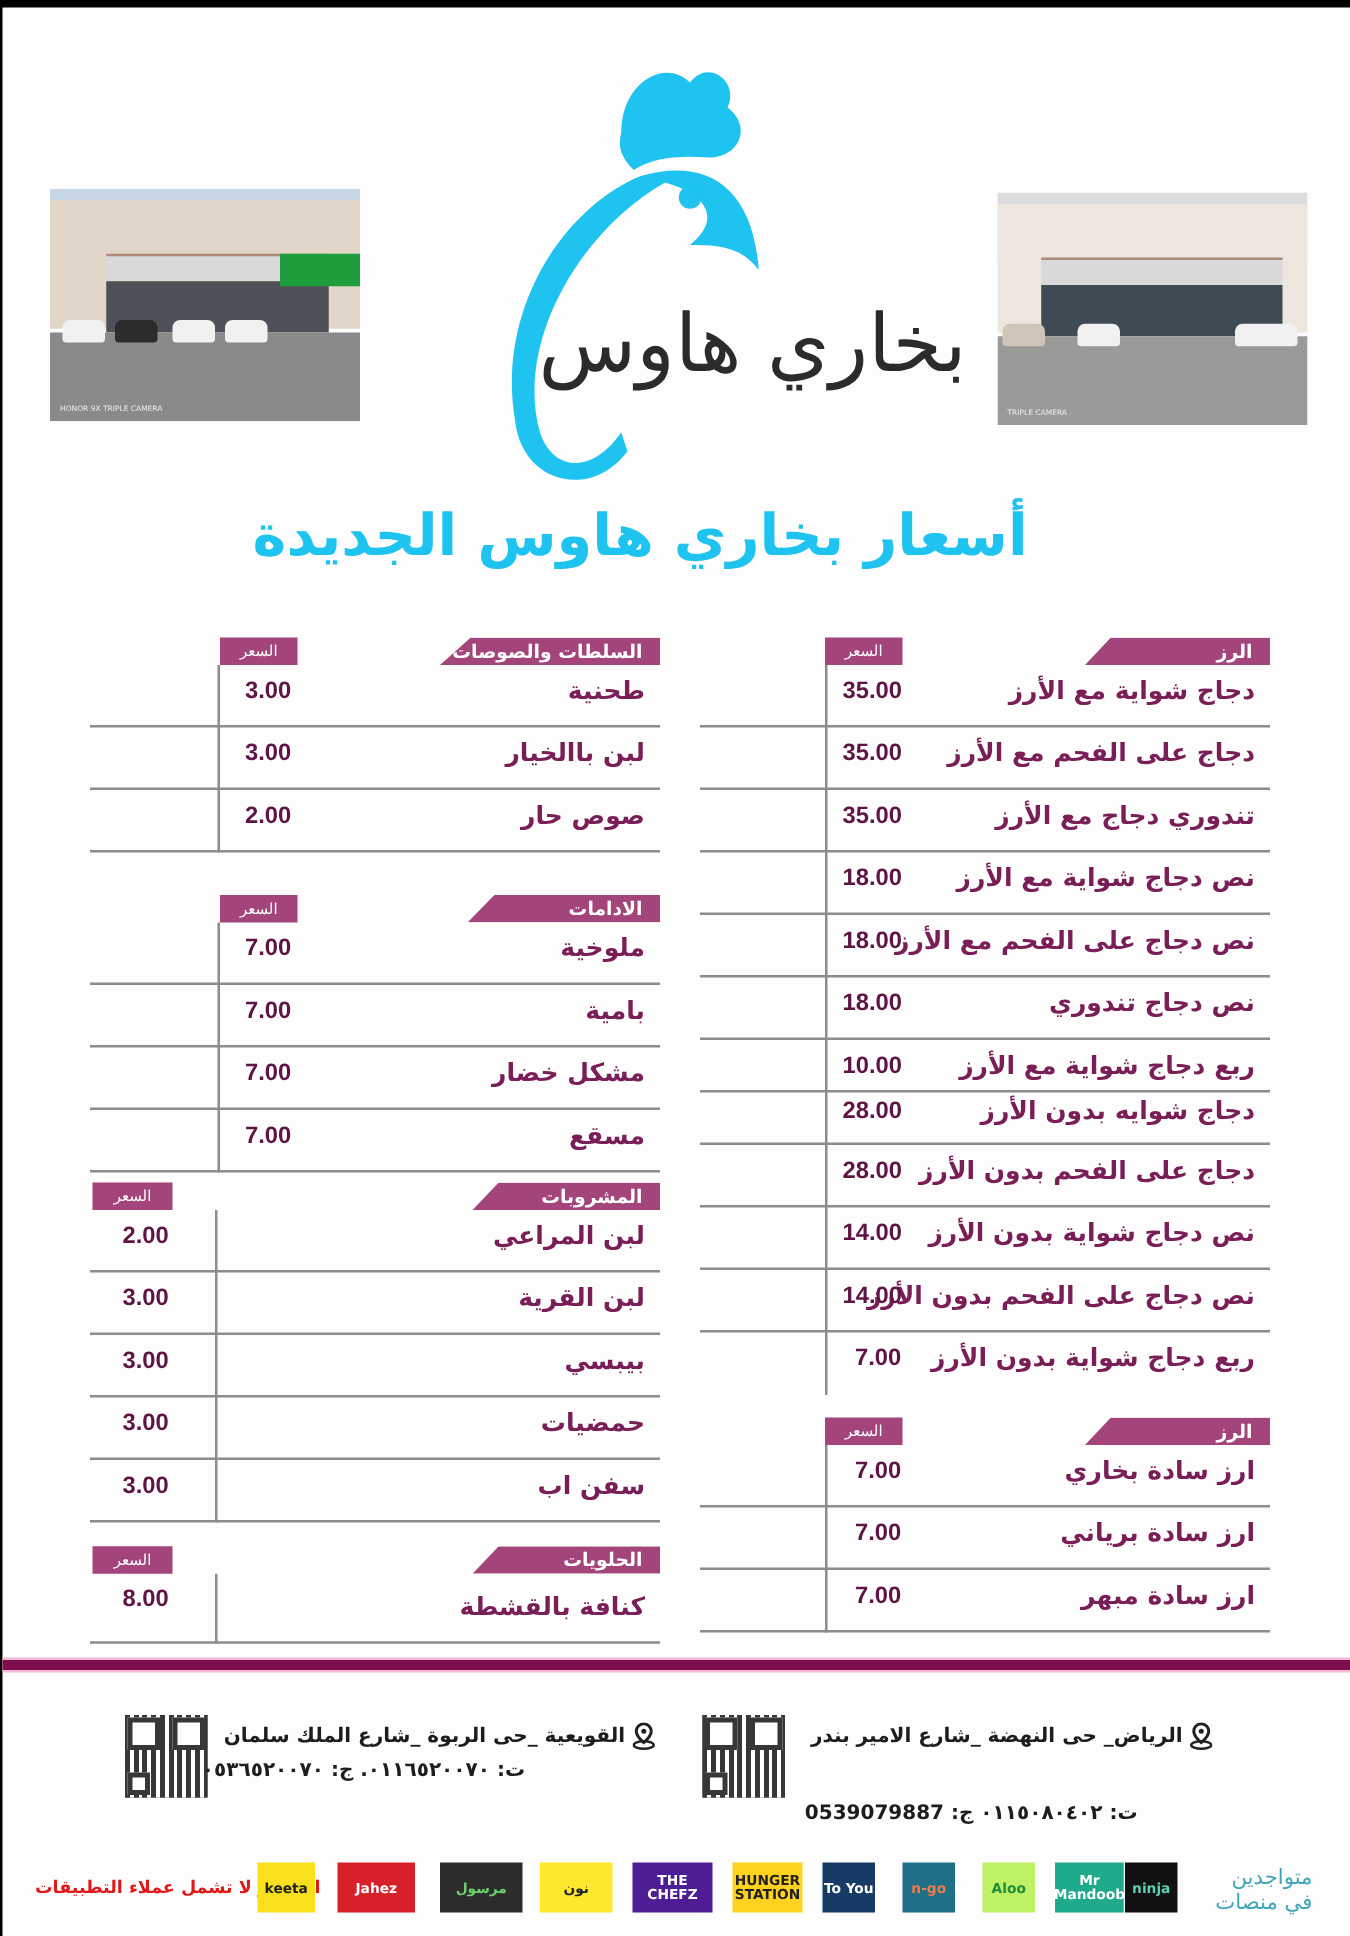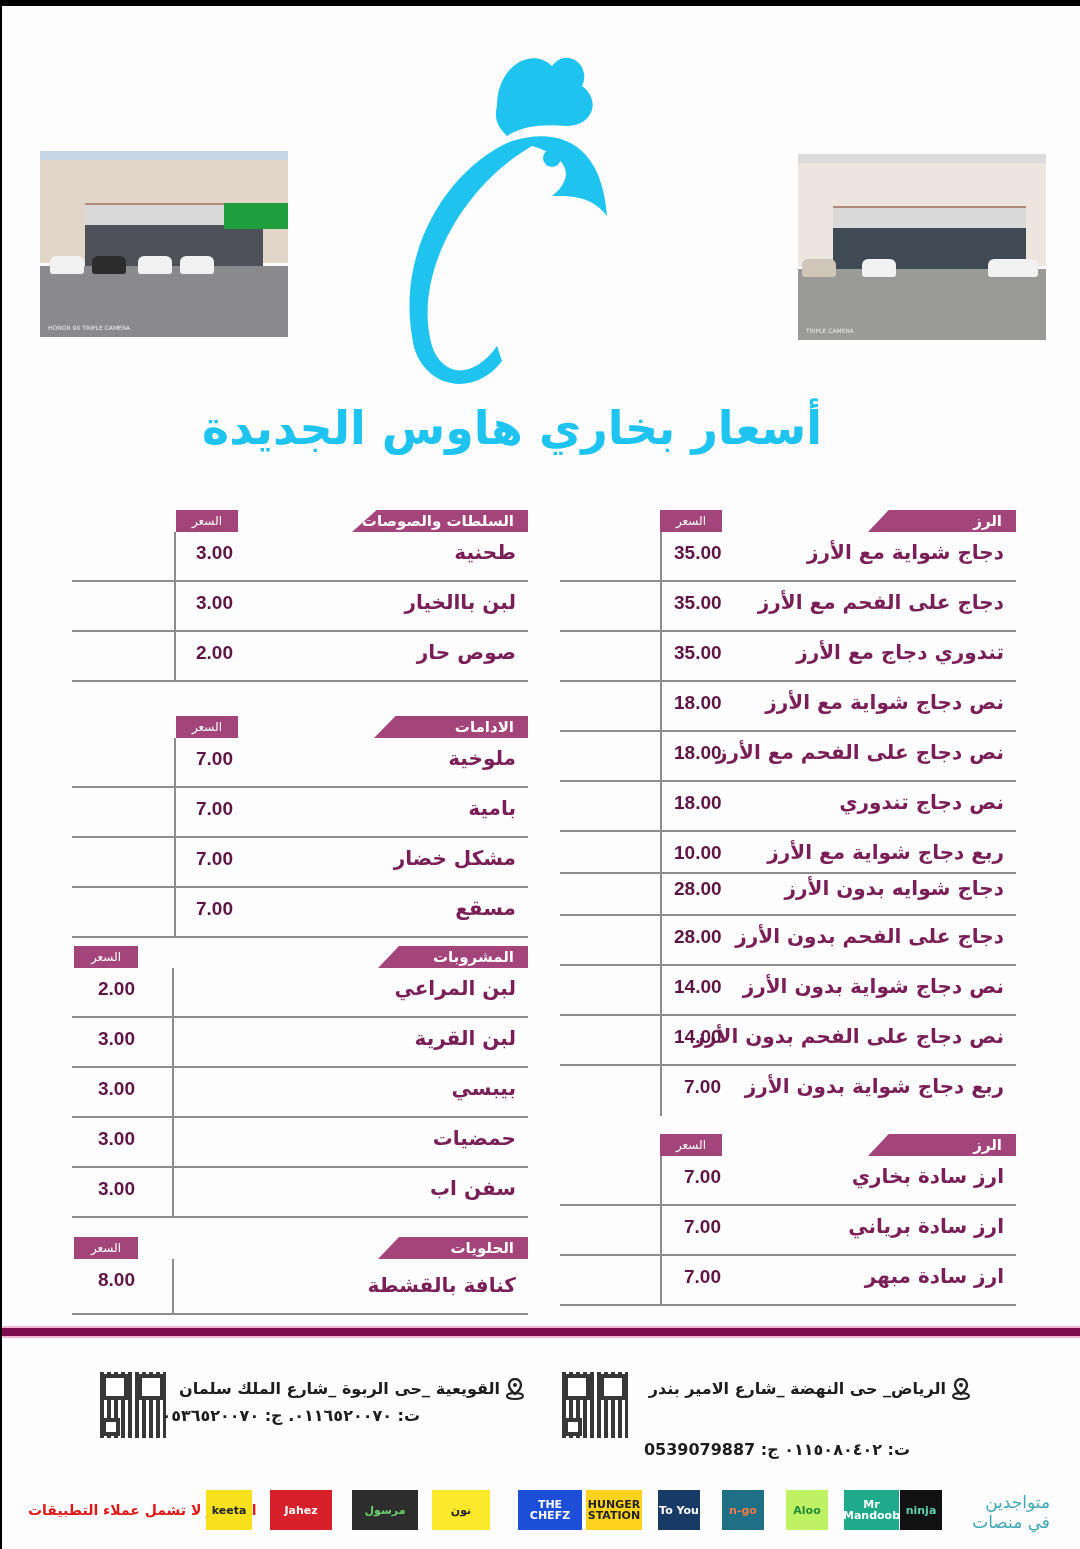--- a/index.html
+++ b/index.html
@@ -86,20 +86,21 @@
       <div class="car" style="left:64px;"></div>
       <div class="car" style="left:190px;width:50px;"></div>
     <div class="mark">TRIPLE CAMERA</div>
   </div>
 
   <svg class="logo" viewBox="0 0 400 340">
     <path d="M95 60 C 95 20, 130 0, 150 20 C 165 0, 190 20, 180 40 C 200 55, 190 80, 165 80 C 140 78, 120 80, 105 90 C 95 80, 92 72, 95 60 Z" fill="#1ec3ef"></path>
     <path d="M110 95 C 160 80, 200 100, 205 170 C 190 150, 170 150, 150 150 C 175 130, 165 110, 130 100 C 60 140, 10 230, 30 300 C 40 330, 70 335, 95 300 L 100 315 C 70 355, 15 340, 10 290 C -5 200, 50 120, 110 95 Z" fill="#1ec3ef"></path>
     <circle cx="150" cy="112" r="9" fill="#1ec3ef"></circle>
   </svg>
+  <div class="logo-text">بخاري هاوس</div>
   <div class="title">أسعار بخاري هاوس الجديدة</div>
 
   <div class="section" style="left:558px; top:504px; width:456px;">
     <div class="sec-head">
       <div class="sec-label" style="width:148px;">الرز</div>
       <div class="price-label" style="right:294px;">السعر</div>
     </div>
     <div class="rows">
       <div class="vline" style="right:354px;"></div>
       <div class="row">
@@ -305,21 +306,21 @@
       </div>
     <div class="app" id="app9" style="left: 268px; width: 62px; background: rgb(216, 32, 42); color: rgb(255, 255, 255);">
         <span>Jahez</span>
       </div>
     <div class="app" id="app8" style="left: 350px; width: 66px; background: rgb(45, 45, 45); color: rgb(109, 207, 109);">
         <span>مرسول</span>
       </div>
     <div class="app" id="app7" style="left: 430px; width: 58px; background: rgb(253, 233, 43); color: rgb(34, 34, 34);">
         <span>نون</span>
       </div>
-    <div class="app" id="app6" style="left: 504px; width: 64px; background: #1d4ed8; color: rgb(255, 255, 255); margin-left: 12px;">
+    <div class="app" id="app6" style="left: 504px; width: 64px; background: #4c1d95; color: rgb(255, 255, 255);">
         <span>THE CHEFZ</span>
       </div>
     <div class="app" id="app5" style="left: 584px; width: 56px; background: rgb(255, 210, 31); color: rgb(34, 34, 34);">
         <span>HUNGER STATION</span>
       </div>
     <div class="app" id="app4" style="left: 656px; width: 42px; background: rgb(23, 58, 102); color: rgb(255, 255, 255);">
         <span>To You</span>
       </div>
     <div class="app" id="app3" style="left: 720px; width: 42px; background: rgb(31, 111, 134); color: rgb(244, 122, 74);">
         <span>n-go</span>

